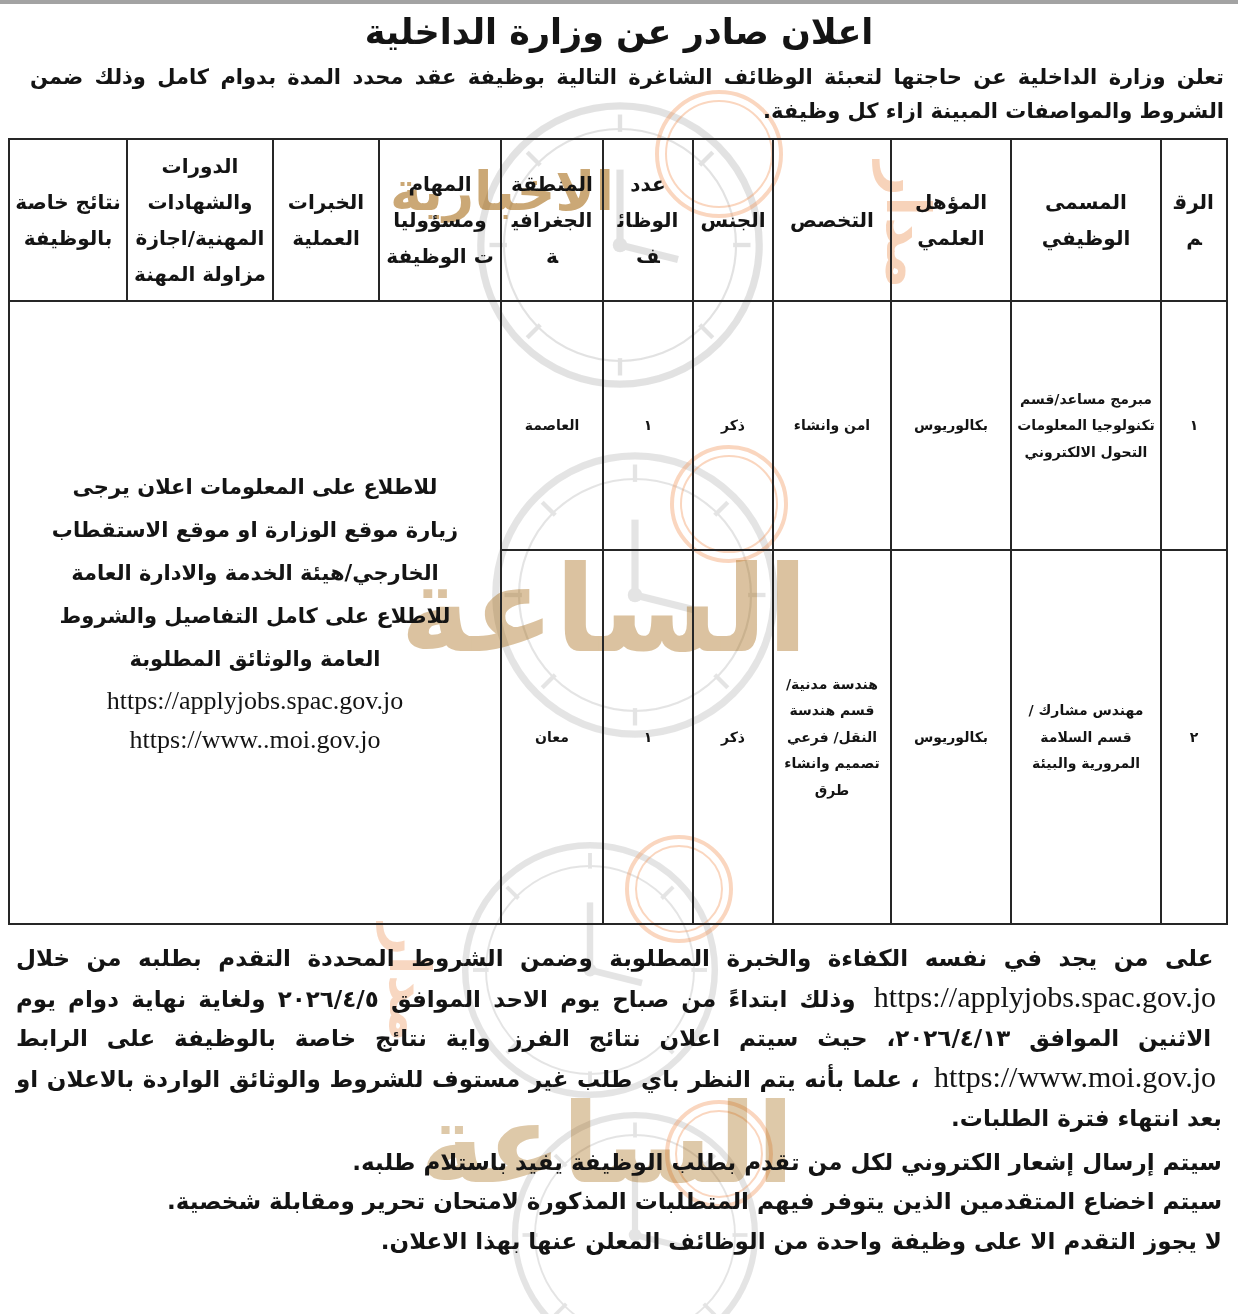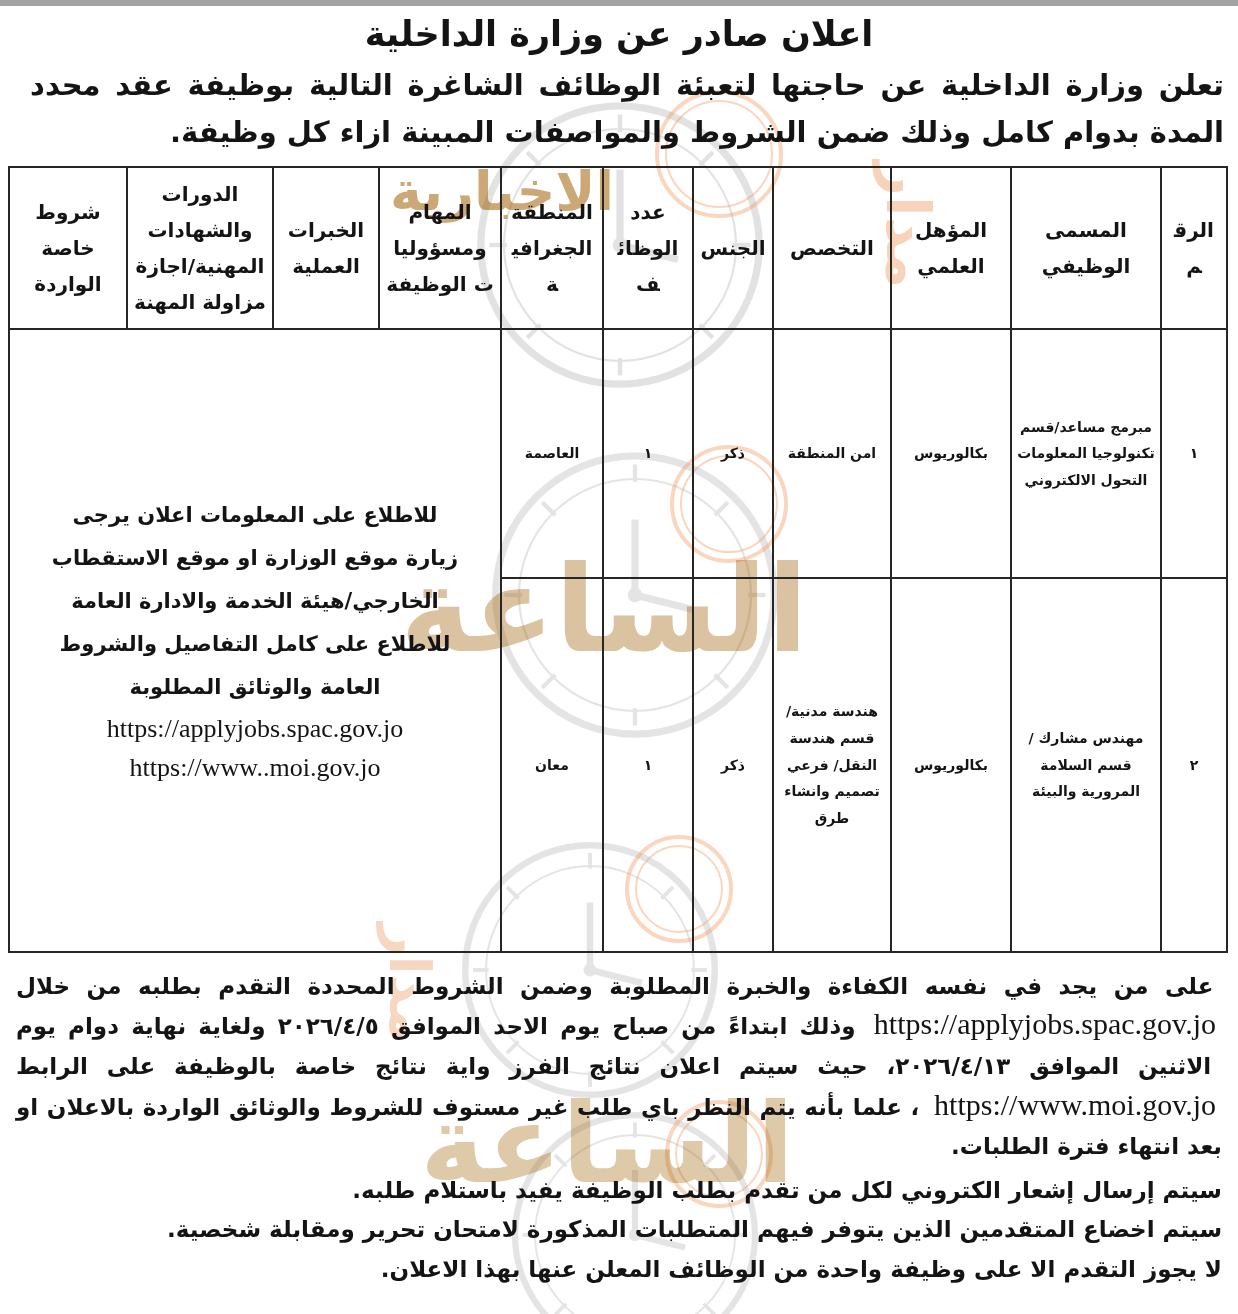--- a/index.html
+++ b/index.html
@@ -5,35 +5,35 @@
   html,body{margin:0;padding:0;}
   body{
     width:1238px;height:1314px;
     background:#ffffff;color:#141414;
     font-family:"DejaVu Sans",sans-serif;
     font-weight:bold;
     direction:rtl;
     position:relative;
     overflow:hidden;
   }
-  .page{position:relative;z-index:2;padding:6px 10px 0 10px;border-top:6px solid #a3a3a3;}
+  .page{position:relative;z-index:2;padding:6px 10px 0 10px;border-top:4px solid #a3a3a3;}
   
   .watermarks{position:absolute;inset:0;z-index:1;pointer-events:none;}
   .wm-clock{position:absolute;}
   .wm-word{position:absolute;color:#a16207;font-weight:bold;white-space:nowrap;}
   .wm-orange{color:#f0a878;}
   .ring{position:absolute;border:4px solid rgba(242,153,96,.40);border-radius:50%;}
   .ring::after{content:"";position:absolute;inset:6px;border:2px solid rgba(242,153,96,.40);border-radius:50%;}
   
   .title{
     text-align:center;font-size:35px;letter-spacing:0;
     padding:2px 0 6px 0;
   }
   .intro{
-    font-size:29px;line-height:1.62;text-align:justify;
+    font-size:21px;line-height:1.62;text-align:justify;
     margin:2px 4px 10px 20px;
   }
   
   table{
     width:1218px;border-collapse:collapse;table-layout:fixed;
     background:transparent;
   }
   th,td{
     border:2px solid #262626;
     text-align:center;vertical-align:middle;
@@ -138,29 +138,29 @@
         <th>الرقم</th>
         <th>المسمى الوظيفي</th>
         <th>المؤهل العلمي</th>
         <th>التخصص</th>
         <th>الجنس</th>
         <th>عدد الوظائف</th>
         <th>المنطقة الجغرافية</th>
         <th>المهام ومسؤوليات الوظيفة</th>
         <th>الخبرات العملية</th>
         <th>الدورات والشهادات المهنية/اجازة مزاولة المهنة</th>
-        <th>شروط خاصة الواردة</th>
+        <th>نتائج خاصة بالوظيفة</th>
       </tr>
     </thead>
     <tbody>
       <tr class="r1">
         <td>١</td>
         <td>مبرمج مساعد/قسم تكنولوجيا المعلومات التحول الالكتروني</td>
         <td>بكالوريوس</td>
-        <td>امن المنطقة</td>
+        <td>امن وانشاء</td>
         <td>ذكر</td>
         <td>١</td>
         <td>العاصمة</td>
         <td class="note-cell" colspan="4" rowspan="2">
           <div>للاطلاع على المعلومات اعلان يرجى زيارة موقع الوزارة او موقع الاستقطاب الخارجي/هيئة الخدمة والادارة العامة للاطلاع على كامل التفاصيل والشروط العامة والوثائق المطلوبة</div>
           <div class="url note-url" dir="ltr">https://applyjobs.spac.gov.jo</div>
           <div class="url note-url" dir="ltr">https://www..moi.gov.jo</div>
         </td>
       </tr>
       <tr class="r2">

